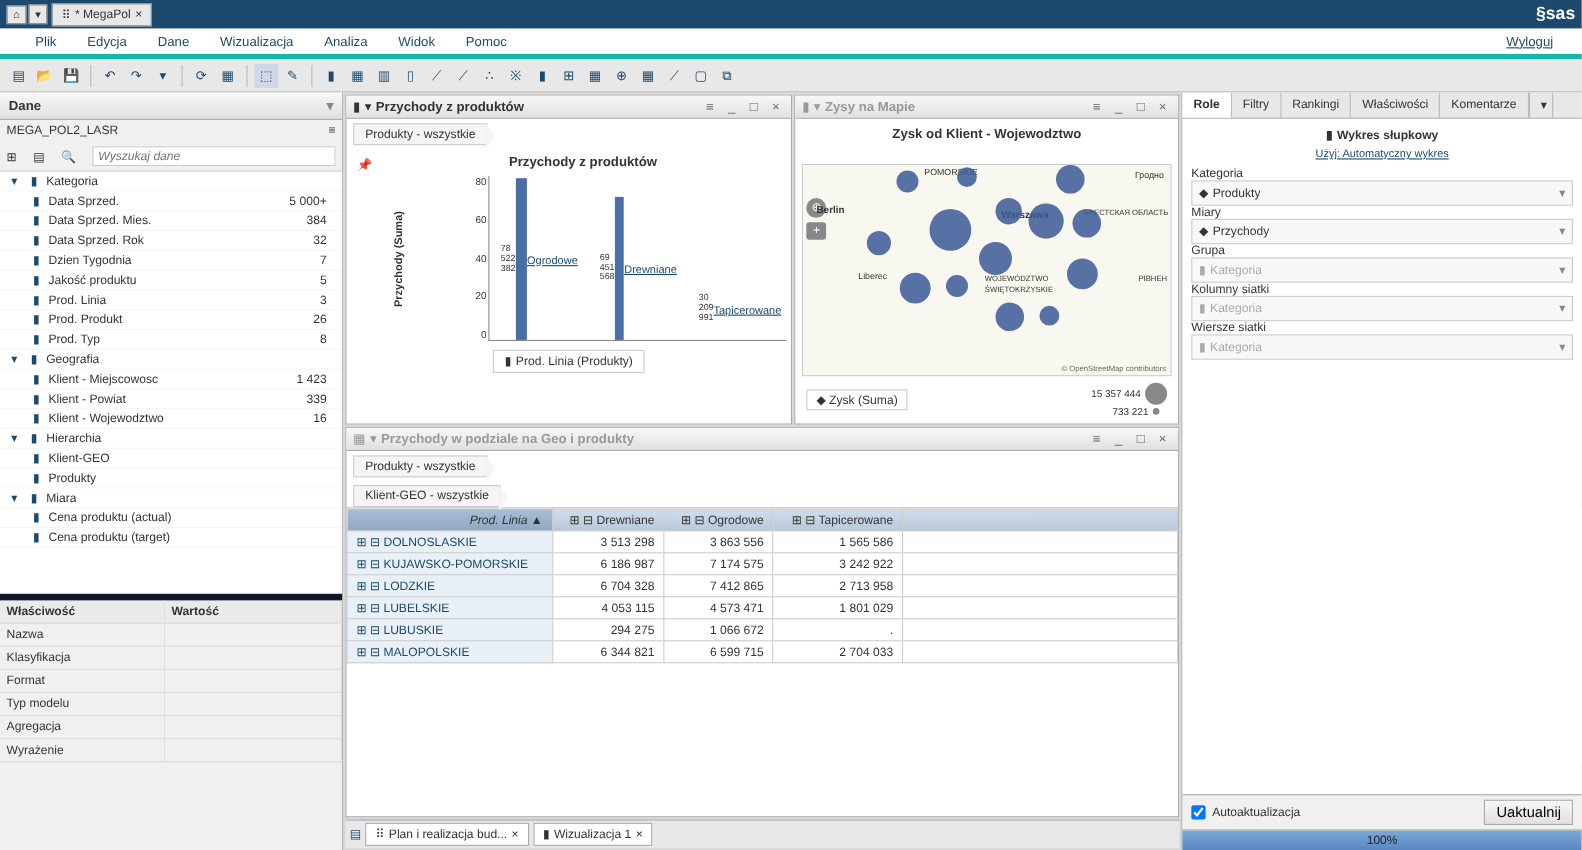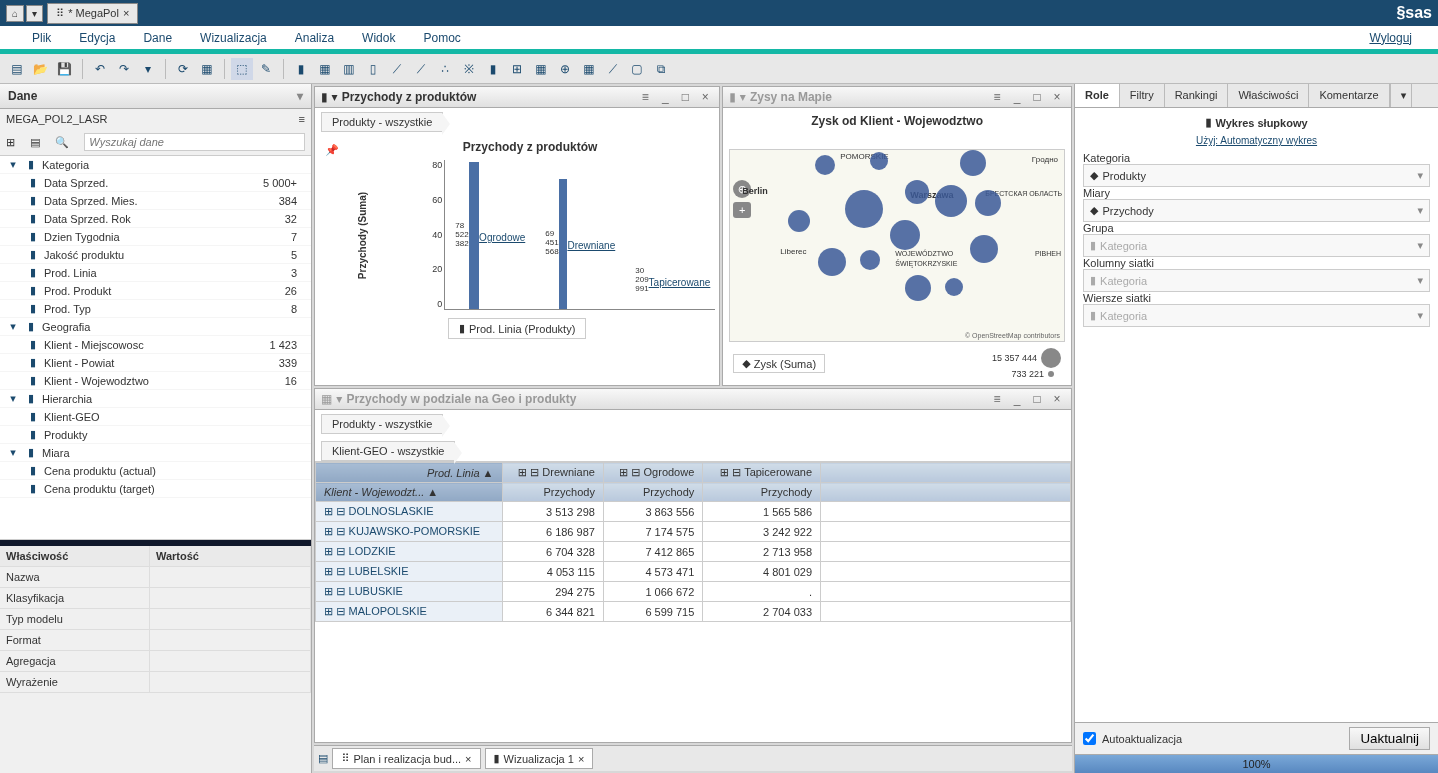--- a/index.html
+++ b/index.html
@@ -267,25 +267,25 @@
         <div id="prop-rows">
             <div class="prow">
               <div class="pcell">Nazwa</div>
               <div class="pcell"></div>
             </div>
             <div class="prow">
               <div class="pcell">Klasyfikacja</div>
               <div class="pcell"></div>
             </div>
             <div class="prow">
+              <div class="pcell">Format</div>
+              <div class="pcell"></div>
+            </div>
+            <div class="prow">
               <div class="pcell">Typ modelu</div>
-              <div class="pcell"></div>
-            </div>
-            <div class="prow">
-              <div class="pcell">Format</div>
               <div class="pcell"></div>
             </div>
             <div class="prow">
               <div class="pcell">Agregacja</div>
               <div class="pcell"></div>
             </div>
             <div class="prow">
               <div class="pcell">Wyrażenie</div>
               <div class="pcell"></div>
             </div>
@@ -431,27 +431,20 @@
         <div class="crosstab">
           <table class="ct-table">
             <tbody>
                 <tr>
               <th class="colhead1" style="text-align:right;"><span>Prod. Linia</span> ▲</th>
               <th>⊞ ⊟ <span>Drewniane</span></th>
               <th>⊞ ⊟ <span>Ogrodowe</span></th>
               <th>⊞ ⊟ <span>Tapicerowane</span></th>
               <th style="width:250px;"></th>
             </tr>
-            <tr>
-              <th class="colhead1" style="text-align:left;"><span>Klient - Wojewodzt...</span> ▲</th>
-              <th>Przychody</th>
-              <th>Przychody</th>
-              <th>Przychody</th>
-              <th></th>
-            </tr>
             </tbody>
               <tbody id="ct-rows">
                 <tr>
                   <td class="rowhead">⊞ ⊟ DOLNOSLASKIE</td>
                   <td>3 513 298</td>
                   <td>3 863 556</td>
                   <td>1 565 586</td>
                   <td></td>
                 </tr>
                 <tr>
@@ -465,21 +458,21 @@
                   <td class="rowhead">⊞ ⊟ LODZKIE</td>
                   <td>6 704 328</td>
                   <td>7 412 865</td>
                   <td>2 713 958</td>
                   <td></td>
                 </tr>
                 <tr>
                   <td class="rowhead">⊞ ⊟ LUBELSKIE</td>
                   <td>4 053 115</td>
                   <td>4 573 471</td>
-                  <td>4 801 029</td>
+                  <td>1 801 029</td>
                   <td></td>
                 </tr>
                 <tr>
                   <td class="rowhead">⊞ ⊟ LUBUSKIE</td>
                   <td>294 275</td>
                   <td>1 066 672</td>
                   <td>.</td>
                   <td></td>
                 </tr>
                 <tr>

